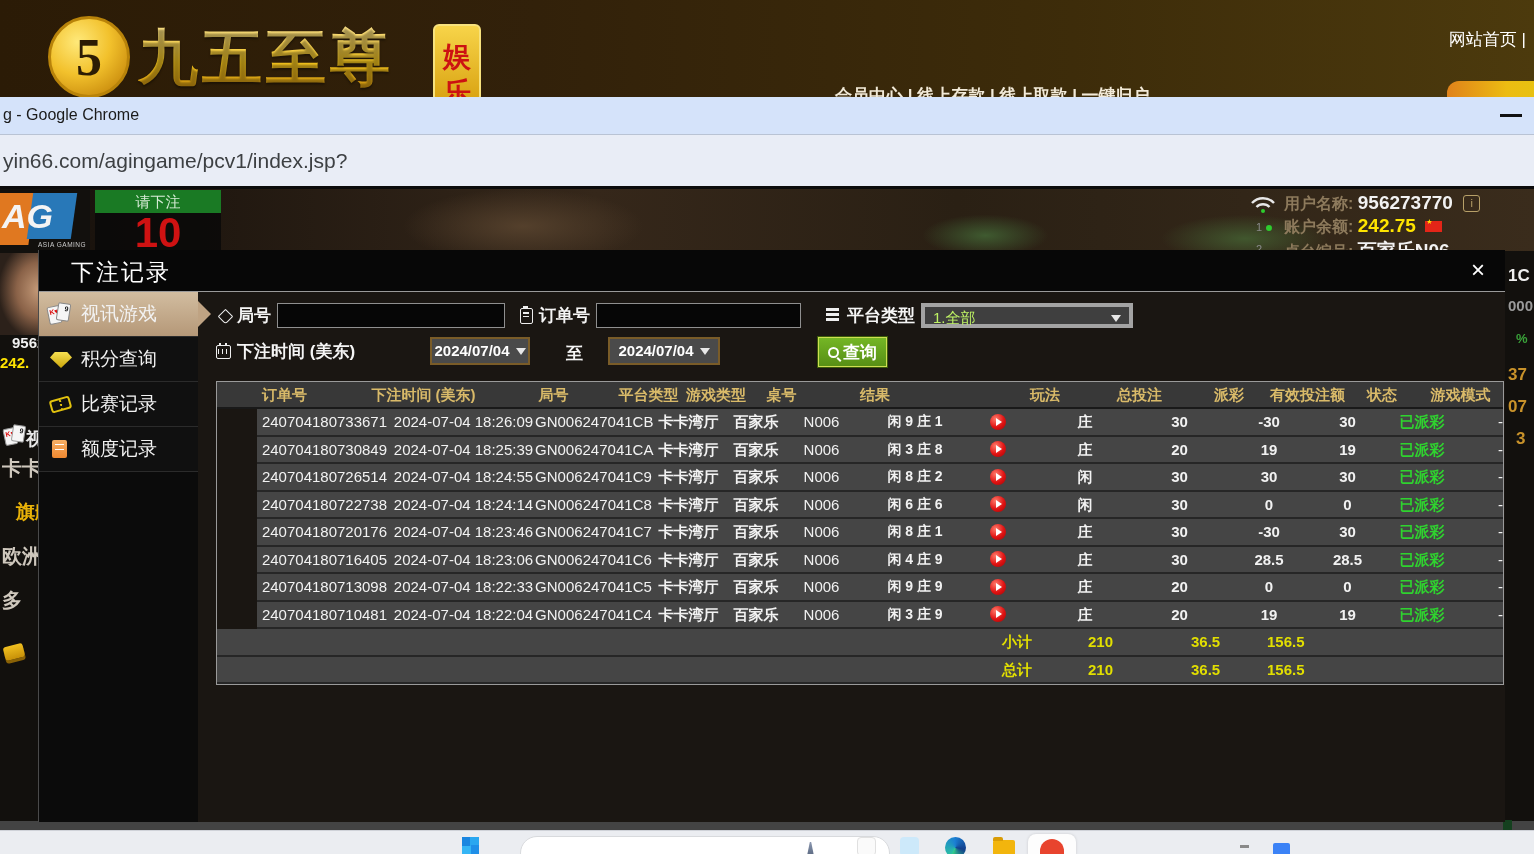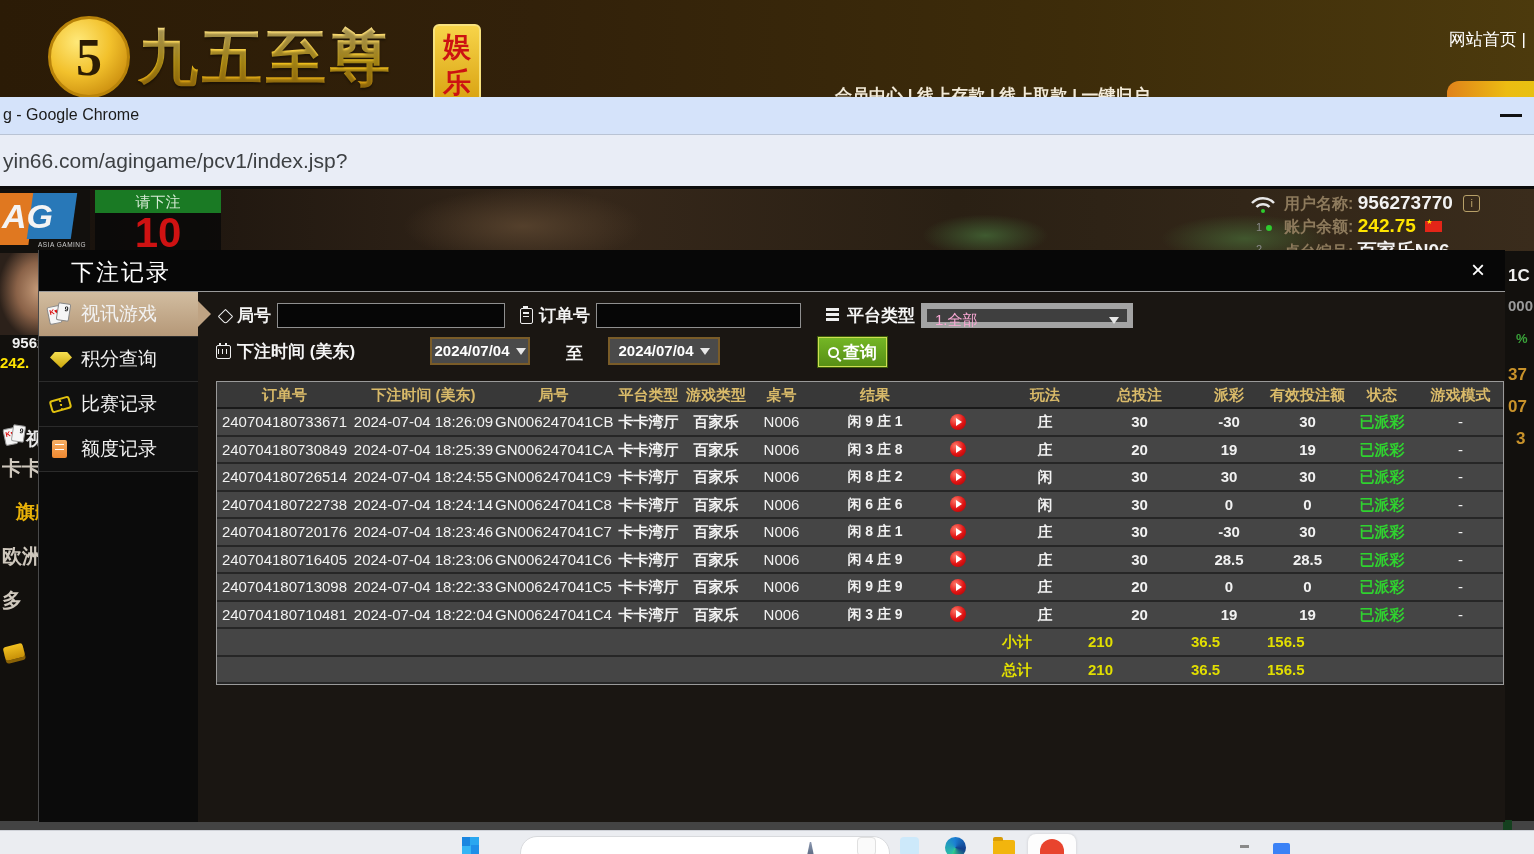--- a/index.html
+++ b/index.html
@@ -11,21 +11,21 @@
     background:linear-gradient(90deg,#2b1b06 0%,#32210a 35%,#3d2c0a 70%,#4c3a0d 100%); overflow:hidden; }
   .coin { position:absolute; left:48px; top:16px; width:82px; height:82px; border-radius:50%;
     background:radial-gradient(circle at 35% 30%,#ffe97a,#f2c12c 45%,#c88a0c 85%,#9c6a06);
     border:3px solid #b8830a; display:flex; align-items:center; justify-content:center; }
   .coin span { font-size:52px; font-weight:bold; color:#2c1c04; font-family:"Liberation Serif",serif; }
   .brand { position:absolute; left:138px; top:18px; font-size:60px; font-weight:bold; letter-spacing:4px;
     background:linear-gradient(#ffe9a0,#f5c51e 55%,#c8860a); -webkit-background-clip:text; background-clip:text;
     color:transparent; text-shadow:0 2px 2px rgba(0,0,0,.35); }
   .badge { position:absolute; left:433px; top:24px; width:48px; height:78px; border-radius:6px;
     background:linear-gradient(#f7d449,#d9a312); border:2px solid #f7e27d; color:#cc1212;
-    font-size:28px; font-weight:bold; text-align:center; line-height:36px; padding-top:3px; }
+    font-size:28px; font-weight:bold; text-align:center; line-height:36px; padding-top:13px; }
   .home-link { position:absolute; right:8px; top:28px; color:#fff; font-size:17px; }
   .banner-nav { position:absolute; left:835px; top:84px; color:#f2ead8; font-size:17px; font-weight:bold; white-space:nowrap; }
   .banner-btn { position:absolute; left:1447px; top:81px; width:100px; height:18px;
     background:linear-gradient(90deg,#e0821a,#ecbc12 60%,#e6c310); border-radius:12px 0 0 0; }
 
   
   .chrome-title { position:absolute; left:0; top:97px; width:1534px; height:38px; background:#d5e3fa;
     border-bottom:1px solid #b9c3d4; z-index:3;text-align:center; }
   .chrome-title .t { position:absolute; left:3px; top:9px; font-size:16px; color:#1b1b1b; }
   .min-btn { position:absolute; right:12px; top:17px; width:22px; height:3px; background:#111; }
@@ -119,22 +119,22 @@
   .ic-doc::after { content:""; position:absolute; left:3px; top:4px; width:9px; height:9px;
     background:repeating-linear-gradient(#fff 0 1.5px,transparent 1.5px 5px); }
 
   .content { position:relative; flex:1; background:#1a1612; }
   .f-label { color:#f5f5f5; font-size:17px; font-weight:bold; }
   .f-group { position:absolute; display:flex; align-items:center; gap:6px; }
   .f-input { background:#060606; border:1px solid #8f8f8f; height:25px; color:#eee; font-size:14px; padding:0 6px; }
   .g-round { left:20px; top:11px; }  .g-round .f-input { width:228px; }
   .g-order { left:322px; top:11px; } .g-order .f-input { width:205px; }
   .g-platform { left:628px; top:11px; }
-  .f-select { position:relative; width:212px; height:25px; background:#3f3f3f; border:6px solid #a3a3a3;
-    color:#f9a8d4; font-size:15px; line-height:21px; padding:0 8px; cursor:pointer; }
+  .f-select { position:relative; width:212px; height:25px; background:#3f3f3f; border:4px solid #a3a3a3;
+    color:#bef264; font-size:15px; line-height:21px; padding:0 8px; cursor:pointer; }
   .f-select::after { content:""; position:absolute; right:8px; top:8px; border-top:7px solid #e8e8e8;
     border-left:5px solid transparent; border-right:5px solid transparent; }
   .g-time { left:18px; top:48px; }
   .d-select { position:absolute; top:45px; height:28px; background:#4a4a4a; border:2px solid #7a5c28;
     color:#fff; font-size:15px; font-weight:bold; line-height:24px; text-align:center; cursor:pointer; }
   .d-select::after { content:""; display:inline-block; margin-left:6px; border-top:7px solid #e8e8e8;
     border-left:5px solid transparent; border-right:5px solid transparent; vertical-align:1px; }
   .d-from { left:232px; width:100px; }
   .d-to { left:410px; width:112px; }
   .to-lbl { position:absolute; left:368px; top:50px; }
@@ -157,21 +157,21 @@
   .ic-cal { width:15px; height:14px; border:1.5px solid #eee; border-radius:2px; position:relative; flex:none; }
   .ic-cal::before { content:""; position:absolute; left:2px; top:-3px; width:2px; height:3px; background:#eee; box-shadow:6px 0 0 #eee; }
   .ic-cal::after { content:""; position:absolute; left:1px; top:3px; width:9px; height:5px;
     background:repeating-linear-gradient(90deg,#eee 0 1.5px,transparent 1.5px 4px); }
 
   
   .btable { position:absolute; left:18px; top:89px; width:1288px; border:1px solid #9a9a9a; }
   .grid { display:grid; grid-template-columns:135px 143px 117px 73px 62px 69px 186px 86px 103px 76px 81px 68px 89px; }
   .thead { background:#383838; border-bottom:2px solid #191919; }
   .thead .c { color:#d9ba69; font-size:15px; font-weight:bold; height:25px; line-height:25px; text-align:center; }
-  .trow { background:#454545; border-bottom:2px solid #262626; }
+  .trow { background:#454545; border-bottom:2px solid #262626;margin-left:40px; }
   .trow .c { height:25.5px; line-height:25.5px; font-size:15px; color:#f2f2f2; text-align:center; white-space:nowrap; }
   .c-chinese { font-weight:bold; font-size:14px; }
   .c-result { display:flex; align-items:center; }
   .res-text { width:118px; text-align:center; font-weight:bold; font-size:14px; }
   .play-btn { width:16px; height:16px; border-radius:50%; margin-left:16px; position:relative;
     background:radial-gradient(circle at 35% 30%,#ff7a6a,#e01212 55%,#9c0505); cursor:pointer; flex:none; }
   .play-btn::after { content:""; position:absolute; left:6px; top:4px; border-left:6px solid #fff;
     border-top:4px solid transparent; border-bottom:4px solid transparent; }
   .c-num { font-weight:bold; }
   .pay-neg { color:#3bd33b; font-weight:bold; }

